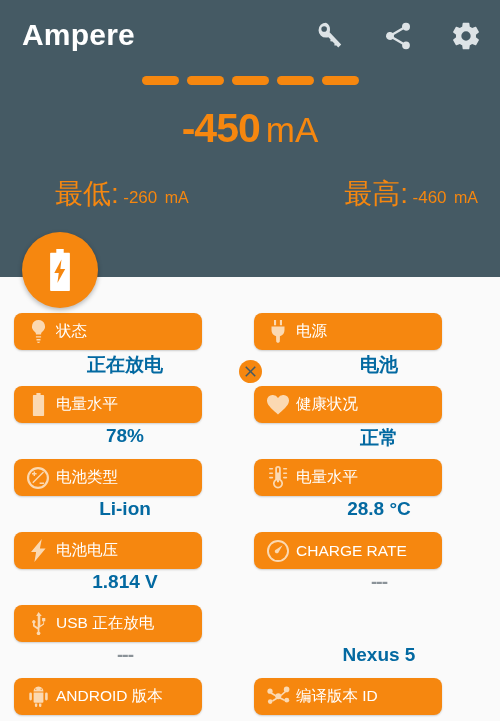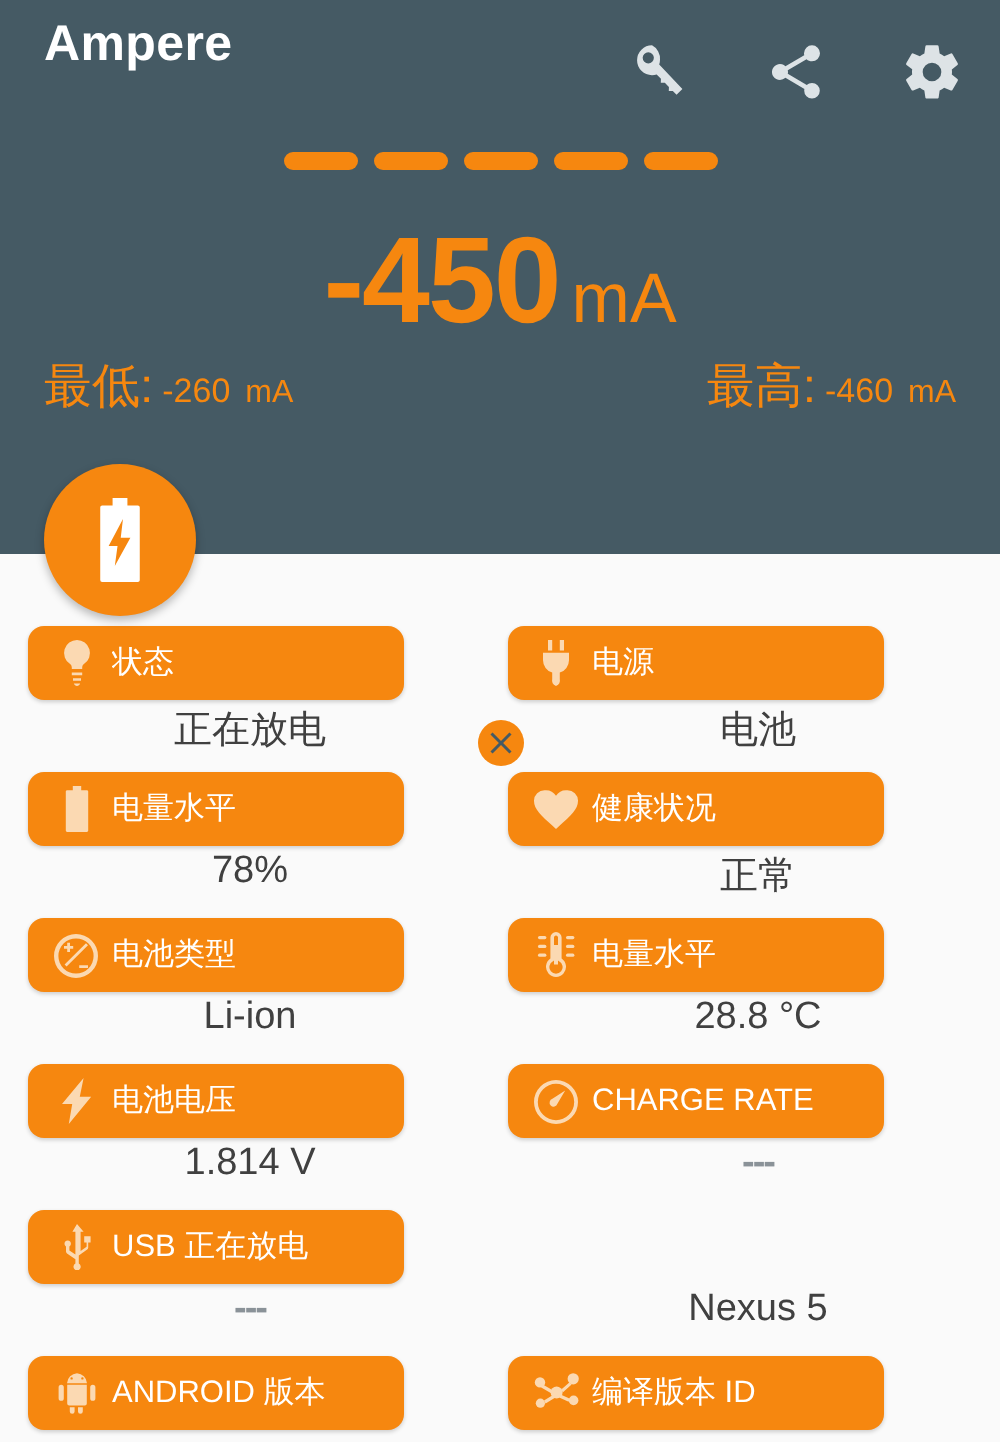--- a/index.html
+++ b/index.html
@@ -13,22 +13,22 @@
 
   
   #header {
     position:absolute; left:0; top:0; width:500px; height:277px;
     background:#455a64;
   }
   #topbar {
     position:absolute; left:0; top:0; width:500px; height:68px;
   }
   #app-title {
-    position:absolute; left:22px; top:8px;
-    font-size:25px; font-weight:700; color:#ffffff;
+    position:absolute; left:22px; top:18px;
+    font-size:30px; font-weight:700; color:#ffffff;
     letter-spacing:.2px;
   }
   .topicon {
     position:absolute; top:20px;
     width:32px; height:32px;
     cursor:pointer;
   }
   #icon-key   { left:314px; }
   #icon-share { left:382px; }
   #icon-gear  { left:450px; }
@@ -40,39 +40,39 @@
     display:flex; justify-content:center; gap:8px;
   }
   .dash { width:37px; height:9px; border-radius:5px; background:#f6870f; }
 
   
   #reading {
     position:absolute; left:0; top:105px; width:500px;
     text-align:center; white-space:nowrap;
   }
   #reading-value {
-    font-size:61px; font-weight:700; color:#f6870f;
+    font-size:41px; font-weight:700; color:#f6870f;
     letter-spacing:-1px;
   }
   #reading-unit {
     font-size:35px; font-weight:400; color:#f6870f;
     margin-left:6px;
   }
 
   
   #minmax {
     position:absolute; left:0; top:178px; width:500px; height:32px;
   }
   .mm {
     position:absolute; top:0; white-space:nowrap;
     color:#f6870f; line-height:32px;
   }
   #mm-min { left:22px; }
   #mm-max { right:22px; }
-  .mm-label { font-size:24px; }
+  .mm-label { font-size:28px;margin-left:33px; }
   .mm-num   { font-size:17px; }
   .mm-unit  { font-size:16px; margin-left:3px; }
   #reset-btn {
     position:absolute; left:239px; top:182px;
     width:23px; height:23px; border-radius:50%;
     background:#f6870f; cursor:pointer;
   }
   #reset-btn svg { width:23px; height:23px; display:block; fill:#455a64; }
 
   
@@ -108,22 +108,22 @@
     width:30px; min-width:30px; height:26px; margin-left:9px;
     display:flex; align-items:center; justify-content:center;
   }
   .chip-icon svg { display:block; fill:#fbd9b2; }
   .chip-label {
     font-size:15.5px; color:#ffffff; white-space:nowrap;
     margin-left:3px; overflow:hidden; text-overflow:clip;
   }
   .cell-value {
     position:absolute; left:0; top:39px; width:250px;
-    text-align:center; font-size:19px; font-weight:400;
-    color:#404040; white-space:nowrap;
+    text-align:center; font-size:19px; font-weight:700;
+    color:#0369a1; white-space:nowrap;
   }
   .cell.right .cell-value { left:8px; width:242px; }
   .cell-value.dashes { color:#8a9298; letter-spacing:-1px; font-weight:700; }
 </style>
 </head>
 <body>
 
 <div id="header">
 
   <div id="topbar">

